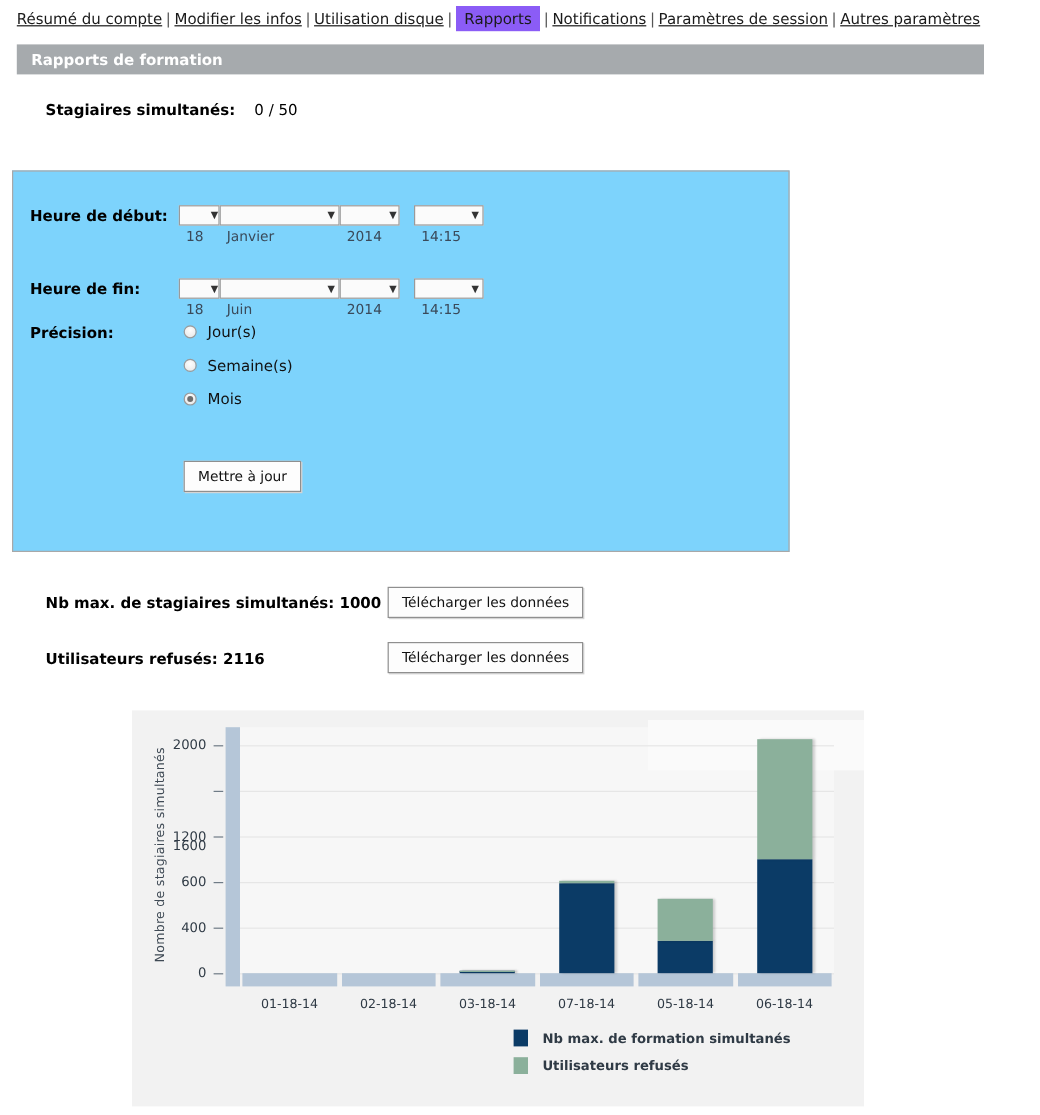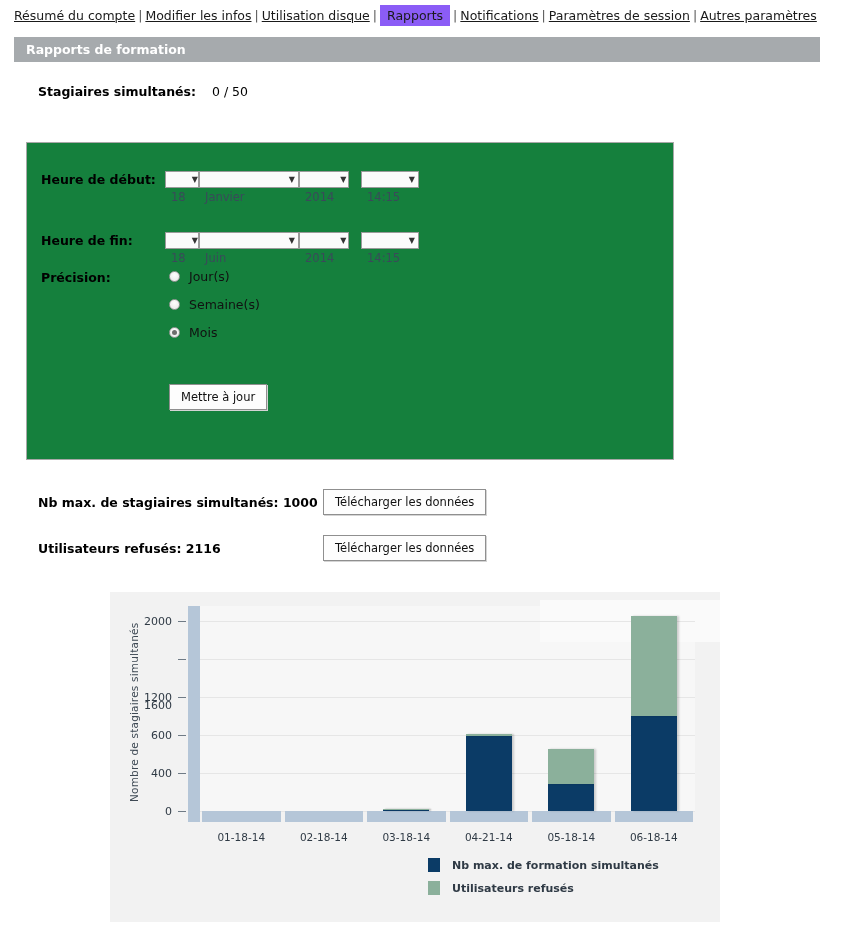--- a/index.html
+++ b/index.html
@@ -47,24 +47,24 @@
   
   .statline{
     position:absolute;left:38px;top:84px;
     font-size:12.5px;
   }
   .statline .lbl{font-weight:bold;}
   .statline .val{padding-left:16px;text-align:center;}
 
   
   .formbox{
-    position:absolute;left:26px;top:142px;
+    position:absolute;left:10px;top:142px;
     width:648px;height:318px;
     border:1px solid #a8a8a8;
-    background:#15803d;
+    background:#7dd3fc;
     box-sizing:border-box;
   }
   .frow{position:absolute;display:flex;align-items:center;}
   .flabel{font-weight:bold;font-size:12.5px;}
 
   .sel{
     border:1px solid #9a9a9a;
     background:#fbfbfb;
     color:#3a4a5a;
     font-size:11.5px;
@@ -290,21 +290,21 @@
       <div class="ytick" style="left: 16px; top: 29.1852px;">2000</div>
       <div class="xaxisband" style="left: 92px; top: 219px; width: 78.5px;"></div>
       <div class="xtick" style="left: 131.25px; top: 239px;">01-18-14</div>
       <div class="xaxisband" style="left: 174.5px; top: 219px; width: 78.5px;"></div>
       <div class="xtick" style="left: 213.75px; top: 239px;">02-18-14</div>
       <div class="xaxisband" style="left: 257px; top: 219px; width: 78.5px;"></div>
       <div class="xtick" style="left: 296.25px; top: 239px;">03-18-14</div>
       <div class="bar seg-main" style="left: 273.25px; top: 217.102px; width: 46px; height: 1.89815px; background: rgb(11, 59, 102);"></div>
       <div class="bar seg-ref" style="left: 273.25px; top: 216.627px; width: 46px; height: 1px; background: rgb(139, 176, 155);"></div>
       <div class="xaxisband" style="left: 339.5px; top: 219px; width: 78.5px;"></div>
-      <div class="xtick" style="left: 378.75px; top: 239px;">04-21-14</div>
+      <div class="xtick" style="left: 378.75px; top: 239px;">07-18-14</div>
       <div class="bar seg-main" style="left: 355.75px; top: 144.023px; width: 46px; height: 74.9769px; background: rgb(11, 59, 102);"></div>
       <div class="bar seg-ref" style="left: 355.75px; top: 141.65px; width: 46px; height: 2.37269px; background: rgb(139, 176, 155);"></div>
       <div class="xaxisband" style="left: 422px; top: 219px; width: 78.5px;"></div>
       <div class="xtick" style="left: 461.25px; top: 239px;">05-18-14</div>
       <div class="bar seg-main" style="left: 438.25px; top: 191.951px; width: 46px; height: 27.0486px; background: rgb(11, 59, 102);"></div>
       <div class="bar seg-ref" style="left: 438.25px; top: 157.31px; width: 46px; height: 34.6412px; background: rgb(139, 176, 155);"></div>
       <div class="xaxisband" style="left: 504.5px; top: 219px; width: 78.5px;"></div>
       <div class="xtick" style="left: 543.75px; top: 239px;">06-18-14</div>
       <div class="bar seg-main" style="left: 520.75px; top: 124.093px; width: 46px; height: 94.9074px; background: rgb(11, 59, 102);"></div>
       <div class="bar seg-ref" style="left: 520.75px; top: 24.4398px; width: 46px; height: 99.6528px; background: rgb(139, 176, 155);"></div>

